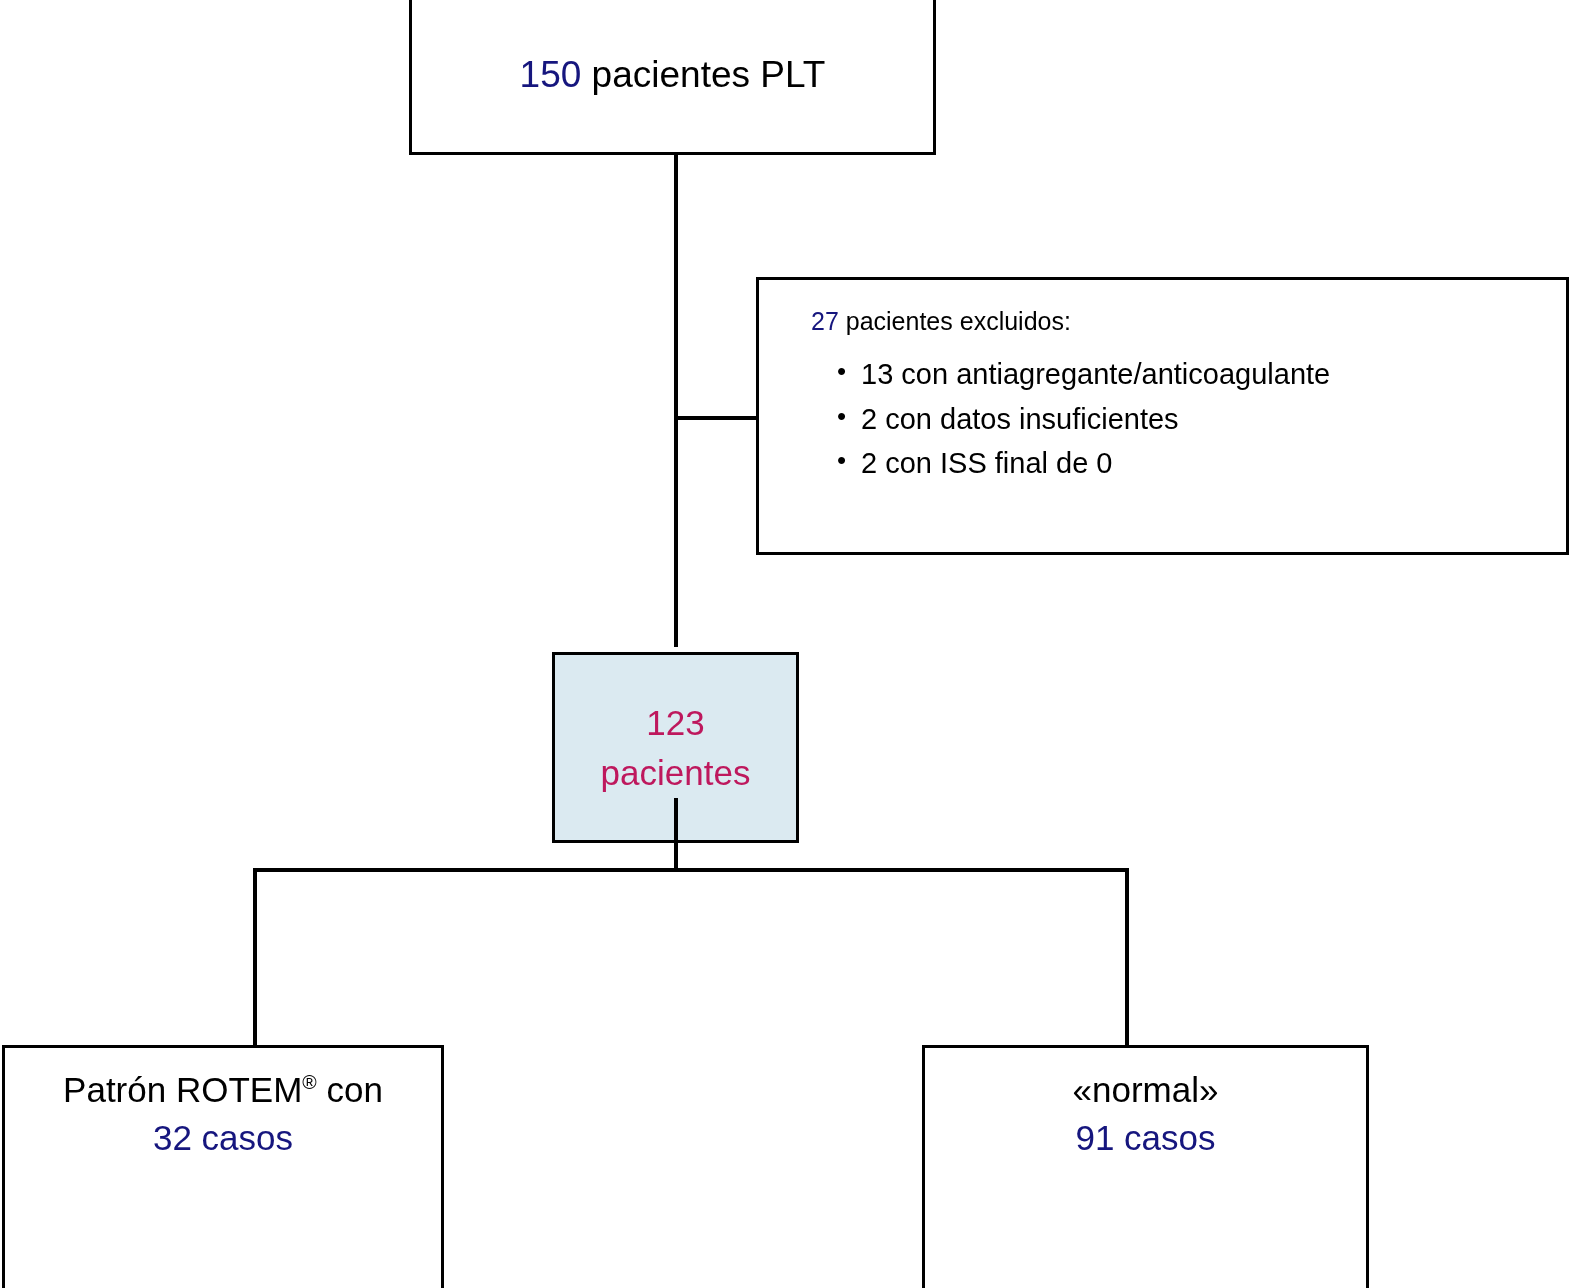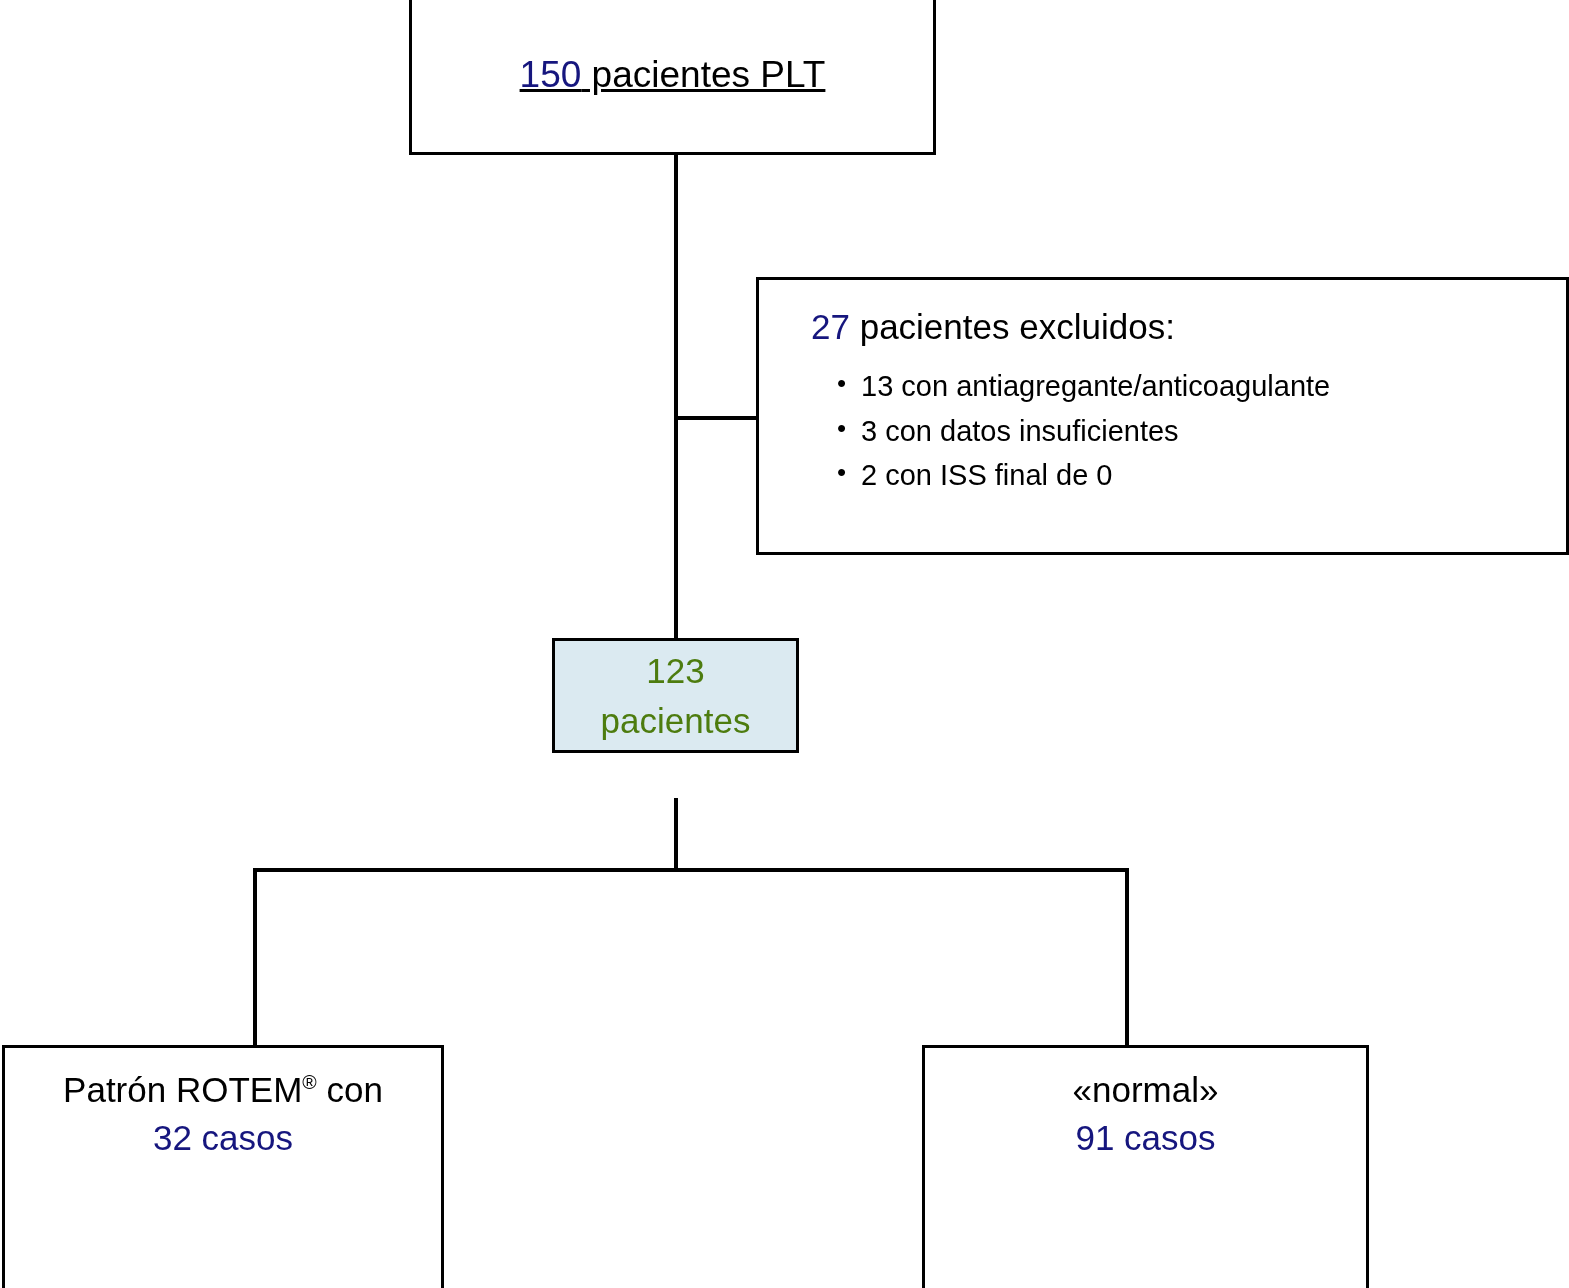--- a/index.html
+++ b/index.html
@@ -37,34 +37,34 @@
 
   
   #node-source {
     left: 409px;
     top: -4px;
     width: 527px;
     height: 159px;
     font-size: 37px;
     line-height: 1.32;
   }
-  #node-source .line { white-space: nowrap; text-decoration: underline; }
+  #node-source .line { white-space: nowrap; }
 
   
   #node-excluded {
     left: 756px;
     top: 277px;
     width: 813px;
     height: 278px;
     justify-content: flex-start;
     align-items: flex-start;
     padding: 26px 0 0 52px;
   }
   #node-excluded .excl-title {
-    font-size: 35px;
+    font-size: 25px;
     line-height: 1.2;
     margin-bottom: 4px;
     white-space: nowrap;
   }
   #node-excluded ul {
     list-style: none;
     margin: 12px;
     padding: 0 0 0 38px;
   }
   #node-excluded li {
@@ -77,27 +77,27 @@
     content: "\2022";
     position: absolute;
     left: -24px;
     top: -1px;
     font-size: 26px;
   }
 
   
   #node-included {
     left: 552px;
-    top: 638px;
+    top: 652px;
     width: 247px;
-    height: 115px;
+    height: 191px;
     background: #dbeaf1;
     font-size: 35px;
     line-height: 1.42;
-    color: #4d7c0f;
+    color: #be185d;
   }
 
   
   #node-cat {
     left: 2px;
     top: 1045px;
     width: 442px;
     height: 246px;
     font-size: 35px;
     line-height: 1.38;
@@ -138,21 +138,21 @@
     <div class="line"><span class="num-blue">150</span><span> pacientes PLT</span></div>
   </div>
 
   <div class="connector v-line" style="left:674px; top:155px; height:492px;"></div>
   <div class="connector h-line" style="left:674px; top:416px; width:84px;"></div>
 
   <div class="node" id="node-excluded">
     <div class="excl-title"><span class="num-blue">27</span><span> pacientes excluidos:</span></div>
     <ul>
       <li>13 con antiagregante/anticoagulante</li>
-      <li>3 con datos insuficientes</li>
+      <li>2 con datos insuficientes</li>
       <li>2 con ISS final de 0</li>
     </ul>
   </div>
 
   <div class="node" id="node-included">
     <div class="line">123</div>
     <div class="line">pacientes</div>
   </div>
 
   <div class="connector v-line" style="left:674px; top:798px; height:74px;"></div>

